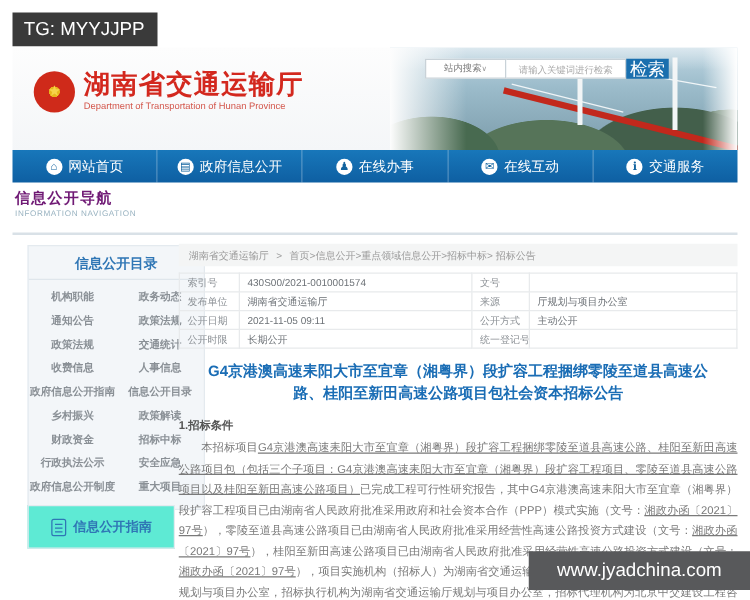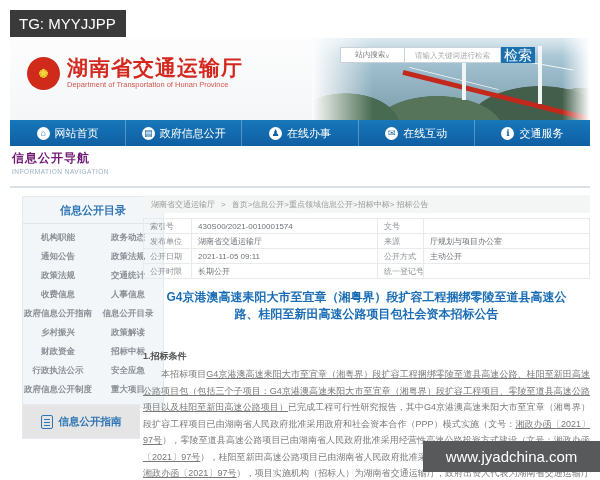--- a/index.html
+++ b/index.html
@@ -54,38 +54,38 @@
   .sec-head { position:absolute; left:12px; top:150px; }
   .sec-head .cn { color:#701a75; font-size:12px; font-weight:bold; letter-spacing:1px; }
   .sec-head .en { color:#98b2c0; font-size:6.5px; letter-spacing:.5px; margin-top:1px; }
   .sec-rule { position:absolute; left:10px; top:186px; width:580px; border-top:2px solid #d9e1e7; }
 
   
   .sidebar { position:absolute; left:22px; top:196px; width:142px; background:#f3f6f9; border:1px solid #e4eaef; }
   .sidebar-title { height:27px; display:flex; align-items:center; justify-content:center; color:#2f76b5; font-weight:bold; font-size:11px; border-bottom:1px solid #dfe6ec; }
   .sidebar-grid { display:grid; grid-template-columns:1fr 1fr; padding:4px 0 8px;font-weight:bold; }
   .sidebar-grid span { font-size:8.5px; color:#8a9096; text-align:center; line-height:19px; white-space:nowrap; cursor:pointer; }
-  .guide-box { position:absolute; left:22px; top:404px; width:118px; height:35px; background:#e5e5e5; border:1px solid #e4eaef; display:flex; align-items:center; justify-content:center; cursor:pointer; }
+  .guide-box { position:absolute; left:22px; top:404px; width:118px; height:35px; background:#5eead4; border:1px solid #e4eaef; display:flex; align-items:center; justify-content:center; cursor:pointer; }
   .guide-ico { width:12px; height:14px; border:1.5px solid #2f76b5; border-radius:2px; margin-right:6px; position:relative; }
   .guide-ico:before { content:""; position:absolute; left:2px; top:3px; width:6px; height:1.5px; background:#2f76b5; box-shadow:0 3px 0 #2f76b5, 0 6px 0 #2f76b5; }
   .guide-label { color:#2f76b5; font-size:10.5px; font-weight:bold; }
 
   
   .main { position:absolute; left:143px; top:195px; width:447px; }
   .breadcrumb { height:18px; background:#f4f5f5; display:flex; align-items:center; font-size:8px; color:#999; padding:0 8px; }
   .breadcrumb .site { margin-right:6px; }
   .breadcrumb .sep { margin-right:6px; }
   .breadcrumb .path { cursor:pointer; }
   .meta-table { width:100%; border-collapse:collapse; margin-top:5px; table-layout:fixed; }
   .meta-table td { border:1px solid #e8eaec; font-size:8px; height:15px; padding:0 6px; color:#6d7277; white-space:nowrap; overflow:hidden; }
   .meta-table td.lb { color:#8b9095; width:48px; }
   .meta-table td.v1 { width:186px;margin-left:32px; }
   .meta-table td.lb2 { width:46px; }
   .article-title { margin-top:10px; padding:0 14px; text-align:center; color:#1a6db5; font-weight:bold; font-size:12px; line-height:17px; }
-  .sec-label { margin-top:27px; font-size:9px; font-weight:bold; color:#555; }
+  .sec-label { margin-top:11px; font-size:9px; font-weight:bold; color:#555; }
   .body-text { margin-top:3px; font-size:9px; color:#7a7a7a; line-height:16.5px; text-align:justify; text-indent:2em; }
   .body-text .u { text-decoration:underline; cursor:pointer; }
 </style>
 </head>
 <body>
 
 <div class="tag-bar">TG: MYYJJPP</div>
 
 <div class="header">
   <div class="bridge">

